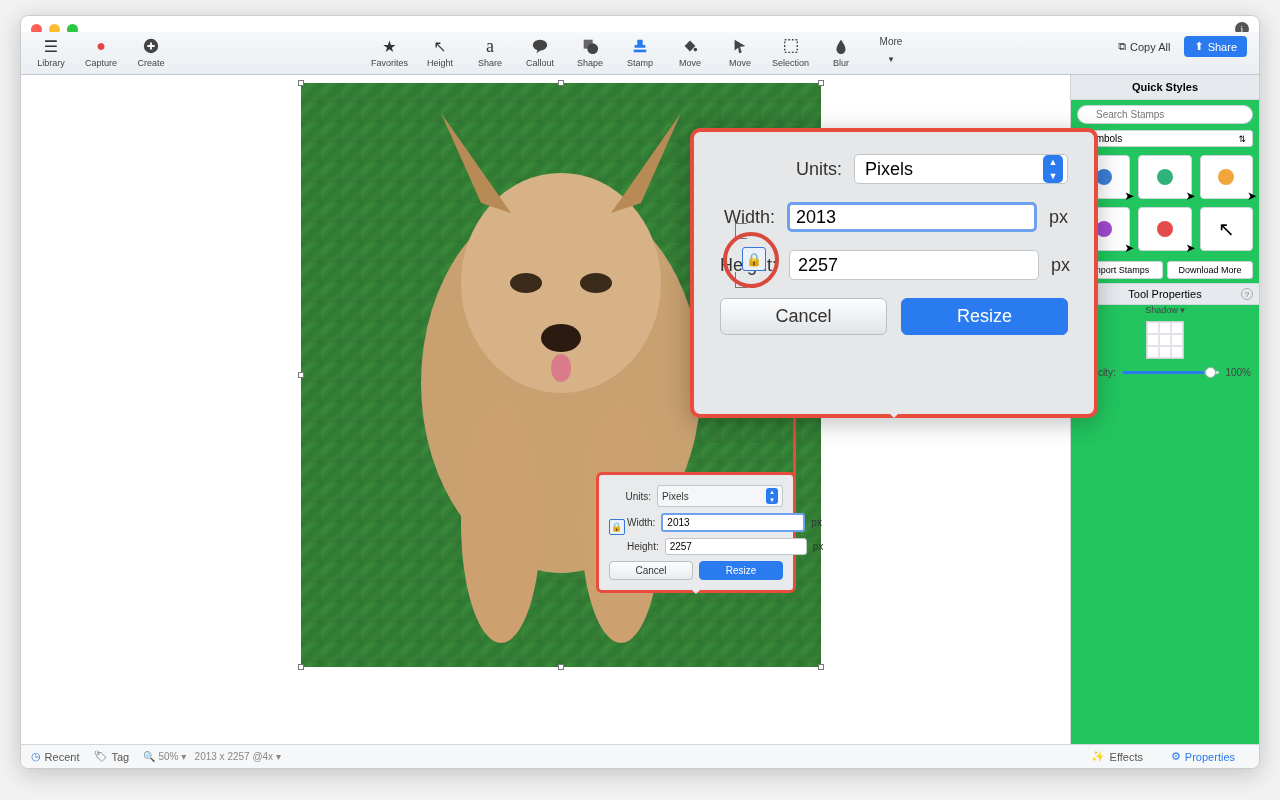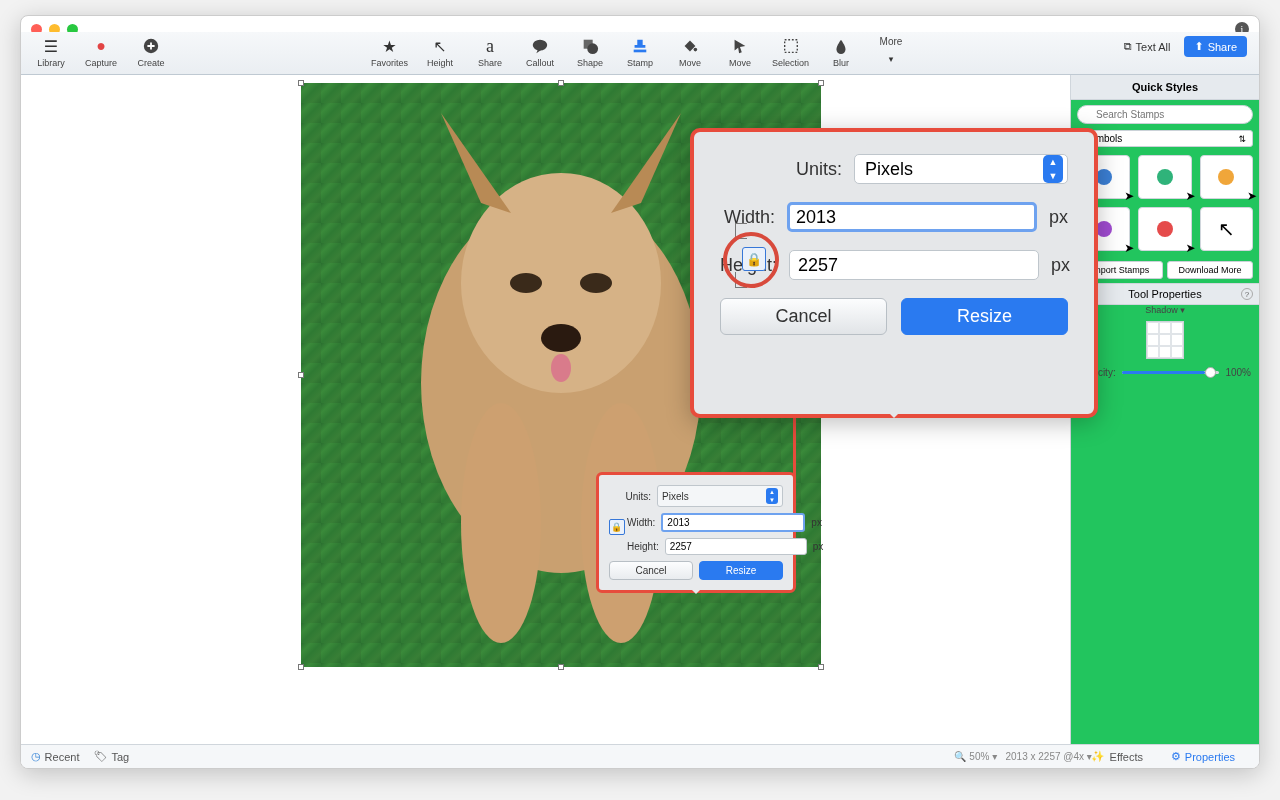--- a/index.html
+++ b/index.html
@@ -215,21 +215,21 @@
         </div>
       <div class="tool">
           <div class="lbl" style="font-size:10px">More</div>
           <div class="ico" style="font-size:9px">▾</div>
         </div>
     </div>
 
     <div class="right-cluster">
       <div class="btn-flat">
         <span>⧉</span>
-        <span>Text All</span>
+        <span>Copy All</span>
       </div>
       <div class="btn-share">
         <span>⬆</span>
         <span>Share</span>
       </div>
     </div>
   </div>
 
   <div class="main">
     <div class="canvas-area">
@@ -327,21 +327,21 @@
 
   <div class="bottom">
     <div class="seg">
         <span style="color:#3a87d8">◷</span>
         <span>Recent</span>
       </div>
     <div class="seg">
         <span>🏷</span>
         <span>Tag</span>
       </div>
-    <div style="flex:1;text-align:right;color:#888;font-size:10px">
+    <div style="flex:1;text-align:left;color:#888;font-size:10px">
       <span>🔍</span>
       <span>50% ▾</span>&nbsp;&nbsp;
       <span>2013 x 2257 @4x ▾</span>
     </div>
     <div class="right">
       <div class="seg">
           <span>✨</span>
           <span>Effects</span>
         </div>
       <div class="seg" style="color:#2a7af0">

